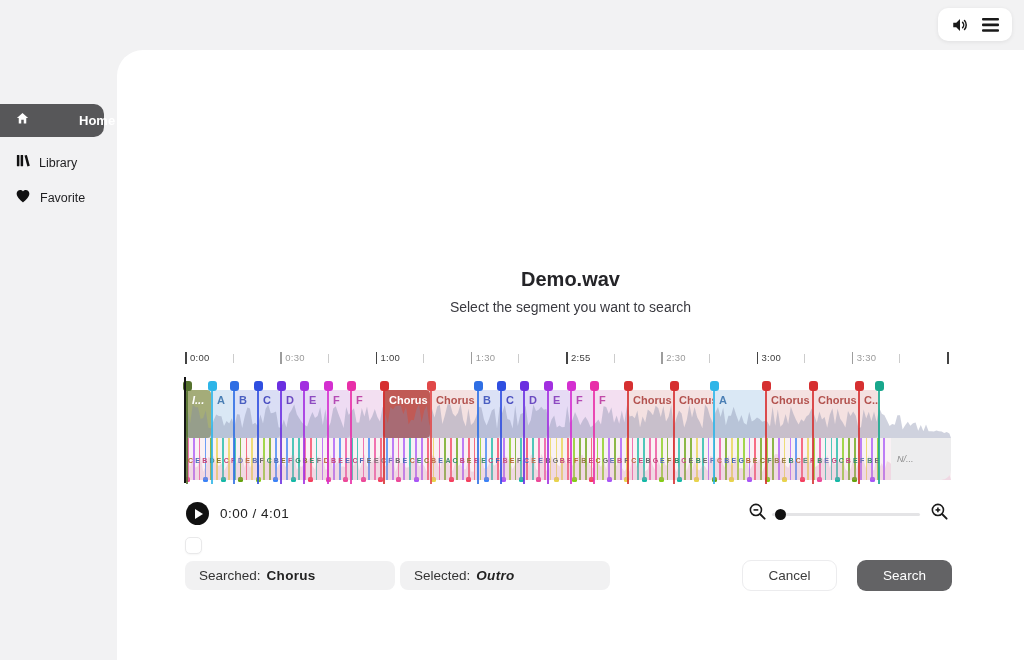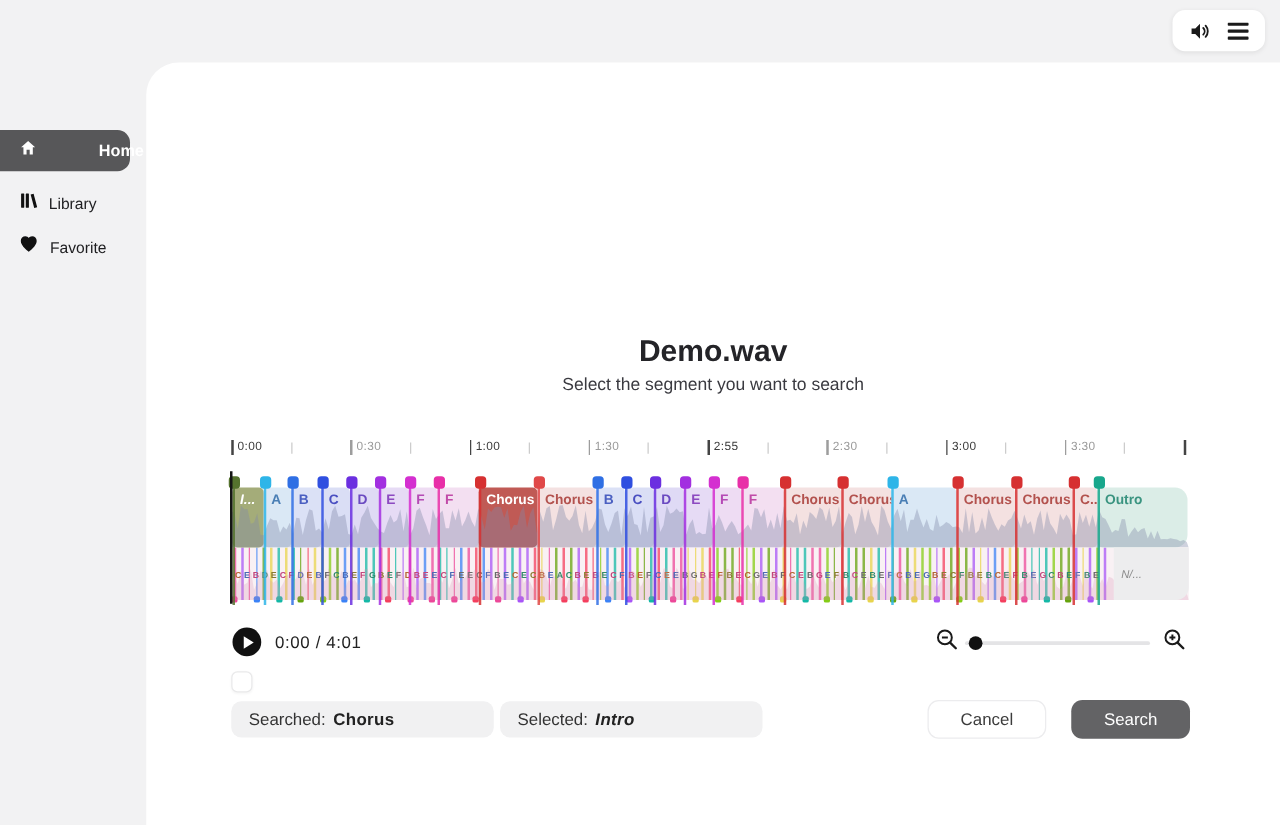--- a/index.html
+++ b/index.html
@@ -25,21 +25,21 @@
   
   .card { position:absolute; left:117px; top:50px; right:0; bottom:0; background:#fff;
     border-top-left-radius:26px; overflow:hidden; }
   .hero { position:absolute; left:0; top:0; width:100%; height:178px;
     background:radial-gradient(130% 160% at 58% 34%, #f0effb 0%, #e3e3f6 34%, #c6c8ec 66%, #a6a8dc 100%);
     border-top-left-radius:26px; }
   .hero-title { position:absolute; top:38px; width:100%; text-align:center; font-size:44px;
     font-weight:800; color:#1d1d24; letter-spacing:.5px; }
   .hero-sub { position:absolute; top:116px; width:100%; text-align:center; font-size:15px; color:#25252e; }
 
-  .file-title { position:absolute; top:218px; width:100%; text-align:center; font-size:24px;
+  .file-title { position:absolute; top:218px; width:100%; text-align:center; font-size:20px;
     font-weight:800; color:#242428; }
   .file-sub { position:absolute; top:249px; width:100%; text-align:center; font-size:14px; color:#3a3a40; }
 
   
   .ruler { position:absolute; left:68px; top:300px; width:766px; height:22px; }
   .tick { position:absolute; top:2px; width:1.5px; height:12px; }
   .tick-minor { position:absolute; top:4px; width:1px; height:9px; background:#cccccc; }
   .tick-label { position:absolute; top:2px; font-size:9.5px; letter-spacing:.3px; }
 
   
@@ -541,23 +541,20 @@
         <div class="seg" style="left: 627px; width: 46px; background: rgba(243, 222, 222, 0.92);">
           <span class="seg-label" style="color: rgb(179, 82, 78); font-weight: 600;">Chorus</span>
         </div>
         <div class="seg-line" style="left: 627px; background: rgb(214, 48, 49);"></div>
         <div class="seg-handle" style="left: 623.5px; background: rgb(214, 48, 49);"></div>
         <div class="seg" style="left: 673px; width: 20px; background: rgba(243, 222, 222, 0.92);">
           <span class="seg-label" style="color: rgb(179, 82, 78); font-weight: 600;">C...</span>
         </div>
         <div class="seg-line" style="left: 673px; background: rgb(214, 48, 49);"></div>
         <div class="seg-handle" style="left: 669.5px; background: rgb(214, 48, 49);"></div>
-        <div class="seg" style="left: 693px; width: 72px; background: rgba(216, 236, 229, 0.92); border-radius: 4px 10px 10px 4px;">
-          <span class="seg-label" style="color: rgb(58, 148, 128); font-weight: 600;">Outro</span>
-        </div>
         <div class="seg-line" style="left: 693px; background: rgb(24, 167, 140);"></div>
         <div class="seg-handle" style="left: 689.5px; background: rgb(24, 167, 140);"></div>
       </div>
     <div class="playhead"></div>
   <svg width="766" height="48" class="wave-svg" style="top: 5px;">
         <path d="M0,48 L0,19.1 L2.6,19.9 L5.2,32.9 L7.800000000000001,14.4 L10.4,17.3 L13,17.2 L15.6,29.0 L18.2,27.9 L20.8,20.6 L23.400000000000002,37.7 L26.000000000000004,38.2 L28.600000000000005,30.5 L31.200000000000006,24.6 L33.800000000000004,26.1 L36.400000000000006,26.2 L39.00000000000001,36.1 L41.60000000000001,31.1 L44.20000000000001,33.6 L46.80000000000001,28.2 L49.40000000000001,37.1 L52.000000000000014,24.2 L54.600000000000016,24.5 L57.20000000000002,37.9 L59.80000000000002,26.0 L62.40000000000002,17.4 L65.00000000000001,18.4 L67.60000000000001,34.6 L70.2,32.8 L72.8,35.9 L75.39999999999999,24.6 L77.99999999999999,33.5 L80.59999999999998,18.9 L83.19999999999997,14.6 L85.79999999999997,23.3 L88.39999999999996,22.8 L90.99999999999996,21.4 L93.59999999999995,37.2 L96.19999999999995,38.0 L98.79999999999994,29.6 L101.39999999999993,37.4 L103.99999999999993,24.1 L106.59999999999992,19.9 L109.19999999999992,14.6 L111.79999999999991,24.3 L114.3999999999999,28.6 L116.9999999999999,32.5 L119.5999999999999,35.1 L122.19999999999989,36.4 L124.79999999999988,28.3 L127.39999999999988,22.0 L129.9999999999999,28.0 L132.59999999999988,26.0 L135.19999999999987,17.3 L137.79999999999987,35.0 L140.39999999999986,19.0 L142.99999999999986,38.3 L145.59999999999985,32.6 L148.19999999999985,18.6 L150.79999999999984,16.2 L153.39999999999984,23.7 L155.99999999999983,30.4 L158.59999999999982,38.1 L161.19999999999982,17.1 L163.7999999999998,25.1 L166.3999999999998,21.1 L168.9999999999998,18.3 L171.5999999999998,32.6 L174.1999999999998,32.5 L176.79999999999978,18.1 L179.39999999999978,26.4 L181.99999999999977,16.6 L184.59999999999977,31.1 L187.19999999999976,26.2 L189.79999999999976,19.1 L192.39999999999975,27.0 L194.99999999999974,31.6 L197.59999999999974,16.7 L200.19999999999973,23.8 L202.79999999999973,33.5 L205.39999999999972,16.8 L207.99999999999972,19.5 L210.5999999999997,15.9 L213.1999999999997,15.4 L215.7999999999997,15.7 L218.3999999999997,24.3 L220.9999999999997,16.6 L223.59999999999968,34.5 L226.19999999999968,29.7 L228.79999999999967,30.2 L231.39999999999966,19.6 L233.99999999999966,14.6 L236.59999999999965,32.4 L239.19999999999965,20.8 L241.79999999999964,15.5 L244.39999999999964,36.3 L246.99999999999963,19.1 L249.59999999999962,27.4 L252.19999999999962,16.6 L254.7999999999996,14.7 L257.39999999999964,34.1 L259.99999999999966,25.1 L262.5999999999997,14.3 L265.1999999999997,14.2 L267.7999999999997,23.5 L270.39999999999975,26.6 L272.9999999999998,22.8 L275.5999999999998,14.1 L278.1999999999998,30.1 L280.79999999999984,36.5 L283.39999999999986,18.5 L285.9999999999999,35.0 L288.5999999999999,32.4 L291.19999999999993,26.6 L293.79999999999995,16.8 L296.4,17.6 L299,29.6 L301.6,35.6 L304.20000000000005,28.7 L306.80000000000007,20.4 L309.4000000000001,18.4 L312.0000000000001,38.4 L314.60000000000014,16.5 L317.20000000000016,23.0 L319.8000000000002,15.1 L322.4000000000002,29.1 L325.0000000000002,29.9 L327.60000000000025,38.4 L330.2000000000003,15.6 L332.8000000000003,36.1 L335.4000000000003,24.2 L338.00000000000034,23.1 L340.60000000000036,15.6 L343.2000000000004,35.6 L345.8000000000004,30.1 L348.40000000000043,14.4 L351.00000000000045,21.0 L353.6000000000005,19.7 L356.2000000000005,16.8 L358.8000000000005,19.7 L361.40000000000055,18.9 L364.00000000000057,37.8 L366.6000000000006,29.4 L369.2000000000006,25.4 L371.80000000000064,37.4 L374.40000000000066,35.6 L377.0000000000007,37.3 L379.6000000000007,36.9 L382.2000000000007,15.9 L384.80000000000075,32.7 L387.4000000000008,29.9 L390.0000000000008,22.0 L392.6000000000008,27.8 L395.20000000000084,35.2 L397.80000000000086,30.3 L400.4000000000009,26.7 L403.0000000000009,31.0 L405.60000000000093,37.3 L408.20000000000095,35.3 L410.800000000001,32.7 L413.400000000001,29.6 L416.000000000001,34.4 L418.60000000000105,16.3 L421.20000000000107,17.0 L423.8000000000011,23.7 L426.4000000000011,17.4 L429.00000000000114,32.8 L431.60000000000116,25.5 L434.2000000000012,33.7 L436.8000000000012,20.4 L439.4000000000012,32.6 L442.00000000000125,14.9 L444.6000000000013,26.5 L447.2000000000013,25.7 L449.8000000000013,28.3 L452.40000000000134,20.5 L455.00000000000136,37.5 L457.6000000000014,26.4 L460.2000000000014,32.5 L462.80000000000143,19.5 L465.40000000000146,21.7 L468.0000000000015,25.2 L470.6000000000015,15.8 L473.2000000000015,18.0 L475.80000000000155,27.0 L478.40000000000157,16.1 L481.0000000000016,31.5 L483.6000000000016,26.7 L486.20000000000164,14.9 L488.80000000000166,37.7 L491.4000000000017,28.0 L494.0000000000017,20.4 L496.6000000000017,23.6 L499.20000000000175,37.4 L501.8000000000018,29.8 L504.4000000000018,14.8 L507.0000000000018,27.5 L509.60000000000184,16.9 L512.2000000000019,27.3 L514.8000000000019,32.0 L517.4000000000019,38.3 L520.0000000000019,14.4 L522.600000000002,18.1 L525.200000000002,27.1 L527.800000000002,32.8 L530.400000000002,22.2 L533.000000000002,17.0 L535.6000000000021,26.9 L538.2000000000021,17.5 L540.8000000000021,35.6 L543.4000000000021,25.7 L546.0000000000022,25.7 L548.6000000000022,16.8 L551.2000000000022,25.1 L553.8000000000022,32.0 L556.4000000000023,25.1 L559.0000000000023,33.1 L561.6000000000023,34.8 L564.2000000000023,21.8 L566.8000000000023,31.6 L569.4000000000024,29.9 L572.0000000000024,27.5 L574.6000000000024,28.9 L577.2000000000024,31.7 L579.8000000000025,31.1 L582.4000000000025,31.7 L585.0000000000025,36.4 L587.6000000000025,16.5 L590.2000000000025,35.7 L592.8000000000026,19.6 L595.4000000000026,36.7 L598.0000000000026,34.1 L600.6000000000026,24.0 L603.2000000000027,33.9 L605.8000000000027,16.6 L608.4000000000027,23.7 L611.0000000000027,29.7 L613.6000000000028,34.6 L616.2000000000028,29.3 L618.8000000000028,31.4 L621.4000000000028,26.4 L624.0000000000028,24.5 L626.6000000000029,18.6 L629.2000000000029,25.1 L631.8000000000029,32.7 L634.4000000000029,21.6 L637.000000000003,29.4 L639.600000000003,27.0 L642.200000000003,37.8 L644.800000000003,24.7 L647.400000000003,18.3 L650.0000000000031,34.2 L652.6000000000031,18.7 L655.2000000000031,28.7 L657.8000000000031,32.6 L660.4000000000032,37.6 L663.0000000000032,21.0 L665.6000000000032,26.1 L668.2000000000032,21.6 L670.8000000000033,25.8 L673.4000000000033,38.1 L676.0000000000033,37.3 L678.6000000000033,19.6 L681.2000000000033,28.4 L683.8000000000034,21.7 L686.4000000000034,31.3 L689.0000000000034,21.6 L691.6000000000034,31.8 L694.2000000000035,17.8 L696.8000000000035,23.7 L699.4000000000035,25.2 L702.0000000000035,30.4 L704.6000000000035,36.1 L707.2000000000036,33.9 L709.8000000000036,34.7 L712.4000000000036,25.2 L715.0000000000036,25.3 L717.6000000000037,39.4 L720.2000000000037,35.2 L722.8000000000037,31.7 L725.4000000000037,35.7 L728.0000000000038,33.3 L730.6000000000038,32.4 L733.2000000000038,40.8 L735.8000000000038,34.9 L738.4000000000038,41.3 L741.0000000000039,34.5 L743.6000000000039,41.3 L746.2000000000039,41.2 L748.8000000000039,41.4 L751.400000000004,40.6 L754.000000000004,41.2 L756.600000000004,41.5 L759.200000000004,42.9 L761.800000000004,41.9 L764.4000000000041,43.5 L766,48 Z" fill="rgba(128,138,168,0.38)"></path>
       </svg>
       <svg width="766" height="42" class="wave-svg" style="top: 53px;">
         <path d="M0,42 L0,32.3 L2.6,22.7 L5.2,28.9 L7.800000000000001,18.1 L10.4,29.7 L13,27.9 L15.6,17.1 L18.2,34.0 L20.8,27.8 L23.400000000000002,18.9 L26.000000000000004,20.4 L28.600000000000005,18.0 L31.200000000000006,26.1 L33.800000000000004,28.1 L36.400000000000006,25.5 L39.00000000000001,32.7 L41.60000000000001,28.5 L44.20000000000001,22.2 L46.80000000000001,21.5 L49.40000000000001,27.2 L52.000000000000014,24.5 L54.600000000000016,17.2 L57.20000000000002,19.4 L59.80000000000002,30.0 L62.40000000000002,17.0 L65.00000000000001,30.0 L67.60000000000001,24.3 L70.2,18.6 L72.8,28.1 L75.39999999999999,26.0 L77.99999999999999,16.8 L80.59999999999998,23.4 L83.19999999999997,21.9 L85.79999999999997,27.1 L88.39999999999996,18.5 L90.99999999999996,33.0 L93.59999999999995,25.9 L96.19999999999995,27.5 L98.79999999999994,25.5 L101.39999999999993,30.1 L103.99999999999993,25.3 L106.59999999999992,17.3 L109.19999999999992,17.0 L111.79999999999991,31.7 L114.3999999999999,28.3 L116.9999999999999,28.7 L119.5999999999999,25.0 L122.19999999999989,23.5 L124.79999999999988,20.0 L127.39999999999988,28.0 L129.9999999999999,31.8 L132.59999999999988,17.9 L135.19999999999987,21.0 L137.79999999999987,19.3 L140.39999999999986,31.8 L142.99999999999986,30.7 L145.59999999999985,16.2 L148.19999999999985,32.8 L150.79999999999984,25.2 L153.39999999999984,24.0 L155.99999999999983,28.4 L158.59999999999982,28.4 L161.19999999999982,29.9 L163.7999999999998,19.7 L166.3999999999998,23.9 L168.9999999999998,28.1 L171.5999999999998,18.2 L174.1999999999998,32.8 L176.79999999999978,25.8 L179.39999999999978,16.1 L181.99999999999977,28.9 L184.59999999999977,24.7 L187.19999999999976,24.0 L189.79999999999976,19.6 L192.39999999999975,21.6 L194.99999999999974,17.4 L197.59999999999974,21.6 L200.19999999999973,27.9 L202.79999999999973,27.2 L205.39999999999972,16.9 L207.99999999999972,20.8 L210.5999999999997,33.9 L213.1999999999997,25.1 L215.7999999999997,25.1 L218.3999999999997,25.1 L220.9999999999997,29.8 L223.59999999999968,29.2 L226.19999999999968,24.6 L228.79999999999967,22.9 L231.39999999999966,16.7 L233.99999999999966,28.8 L236.59999999999965,24.8 L239.19999999999965,28.0 L241.79999999999964,33.7 L244.39999999999964,24.1 L246.99999999999963,17.2 L249.59999999999962,18.4 L252.19999999999962,23.4 L254.7999999999996,31.9 L257.39999999999964,21.1 L259.99999999999966,25.7 L262.5999999999997,19.0 L265.1999999999997,29.3 L267.7999999999997,32.9 L270.39999999999975,23.7 L272.9999999999998,28.0 L275.5999999999998,25.7 L278.1999999999998,31.5 L280.79999999999984,31.3 L283.39999999999986,21.5 L285.9999999999999,33.6 L288.5999999999999,33.7 L291.19999999999993,21.5 L293.79999999999995,19.9 L296.4,18.4 L299,30.2 L301.6,31.1 L304.20000000000005,25.6 L306.80000000000007,24.9 L309.4000000000001,27.8 L312.0000000000001,25.0 L314.60000000000014,32.4 L317.20000000000016,24.2 L319.8000000000002,18.3 L322.4000000000002,19.3 L325.0000000000002,24.3 L327.60000000000025,31.6 L330.2000000000003,25.8 L332.8000000000003,18.9 L335.4000000000003,26.5 L338.00000000000034,21.1 L340.60000000000036,25.7 L343.2000000000004,27.9 L345.8000000000004,17.0 L348.40000000000043,16.2 L351.00000000000045,31.1 L353.6000000000005,33.0 L356.2000000000005,16.1 L358.8000000000005,20.7 L361.40000000000055,33.1 L364.00000000000057,31.0 L366.6000000000006,17.8 L369.2000000000006,25.3 L371.80000000000064,25.7 L374.40000000000066,28.6 L377.0000000000007,23.5 L379.6000000000007,21.6 L382.2000000000007,26.9 L384.80000000000075,21.0 L387.4000000000008,27.8 L390.0000000000008,23.7 L392.6000000000008,19.5 L395.20000000000084,17.6 L397.80000000000086,16.9 L400.4000000000009,29.6 L403.0000000000009,22.9 L405.60000000000093,27.8 L408.20000000000095,30.4 L410.800000000001,23.8 L413.400000000001,24.9 L416.000000000001,29.3 L418.60000000000105,22.5 L421.20000000000107,31.4 L423.8000000000011,18.1 L426.4000000000011,22.3 L429.00000000000114,23.8 L431.60000000000116,28.0 L434.2000000000012,17.2 L436.8000000000012,29.7 L439.4000000000012,33.5 L442.00000000000125,29.4 L444.6000000000013,33.8 L447.2000000000013,20.9 L449.8000000000013,21.9 L452.40000000000134,30.0 L455.00000000000136,20.5 L457.6000000000014,26.4 L460.2000000000014,33.4 L462.80000000000143,31.3 L465.40000000000146,21.2 L468.0000000000015,28.2 L470.6000000000015,32.9 L473.2000000000015,22.8 L475.80000000000155,29.5 L478.40000000000157,22.8 L481.0000000000016,27.8 L483.6000000000016,25.6 L486.20000000000164,17.9 L488.80000000000166,27.3 L491.4000000000017,34.0 L494.0000000000017,27.5 L496.6000000000017,19.5 L499.20000000000175,24.2 L501.8000000000018,33.0 L504.4000000000018,24.4 L507.0000000000018,32.7 L509.60000000000184,22.3 L512.2000000000019,31.5 L514.8000000000019,32.2 L517.4000000000019,27.0 L520.0000000000019,28.5 L522.600000000002,33.1 L525.200000000002,18.0 L527.800000000002,19.1 L530.400000000002,20.6 L533.000000000002,19.5 L535.6000000000021,18.4 L538.2000000000021,26.8 L540.8000000000021,31.0 L543.4000000000021,17.2 L546.0000000000022,27.2 L548.6000000000022,26.1 L551.2000000000022,17.5 L553.8000000000022,30.4 L556.4000000000023,29.9 L559.0000000000023,31.4 L561.6000000000023,20.1 L564.2000000000023,33.1 L566.8000000000023,28.5 L569.4000000000024,23.2 L572.0000000000024,24.4 L574.6000000000024,21.0 L577.2000000000024,33.9 L579.8000000000025,28.2 L582.4000000000025,19.7 L585.0000000000025,20.3 L587.6000000000025,21.1 L590.2000000000025,16.1 L592.8000000000026,16.3 L595.4000000000026,23.5 L598.0000000000026,19.0 L600.6000000000026,27.4 L603.2000000000027,30.0 L605.8000000000027,24.4 L608.4000000000027,21.8 L611.0000000000027,24.8 L613.6000000000028,22.4 L616.2000000000028,22.7 L618.8000000000028,20.2 L621.4000000000028,18.2 L624.0000000000028,23.2 L626.6000000000029,26.1 L629.2000000000029,29.7 L631.8000000000029,28.0 L634.4000000000029,26.2 L637.000000000003,19.2 L639.600000000003,23.4 L642.200000000003,17.3 L644.800000000003,29.9 L647.400000000003,21.5 L650.0000000000031,26.7 L652.6000000000031,23.0 L655.2000000000031,24.4 L657.8000000000031,20.5 L660.4000000000032,31.2 L663.0000000000032,33.4 L665.6000000000032,31.2 L668.2000000000032,21.4 L670.8000000000033,31.8 L673.4000000000033,25.3 L676.0000000000033,18.0 L678.6000000000033,22.4 L681.2000000000033,30.8 L683.8000000000034,17.0 L686.4000000000034,30.0 L689.0000000000034,32.7 L691.6000000000034,18.2 L694.2000000000035,30.2 L696.8000000000035,25.1 L699.4000000000035,32.2 L702.0000000000035,23.3 L704.6000000000035,24.4 L707.2000000000036,27.0 L709.8000000000036,33.2 L712.4000000000036,26.7 L715.0000000000036,35.3 L717.6000000000037,26.4 L720.2000000000037,26.2 L722.8000000000037,28.0 L725.4000000000037,34.6 L728.0000000000038,35.1 L730.6000000000038,31.2 L733.2000000000038,29.2 L735.8000000000038,32.0 L738.4000000000038,33.3 L741.0000000000039,33.0 L743.6000000000039,36.2 L746.2000000000039,32.9 L748.8000000000039,36.6 L751.400000000004,35.3 L754.000000000004,35.1 L756.600000000004,35.6 L759.200000000004,37.5 L761.800000000004,37.0 L764.4000000000041,36.7 L766,42 Z" fill="rgba(215,145,175,0.25)"></path>
       </svg>
@@ -588,18 +585,18 @@
   </span>
 
   <div class="checkbox"></div>
 
   <div class="pill pill-searched">
     <span>Searched:</span>
     <b>Chorus</b>
   </div>
   <div class="pill pill-selected">
     <span>Selected:</span>
-    <b class="italic-val">Intro</b>
+    <b class="italic-val">Outro</b>
   </div>
 
   <button class="btn btn-search">Search</button>
   <button class="btn btn-cancel">Cancel</button>
 </main>
 
 </body></html>

